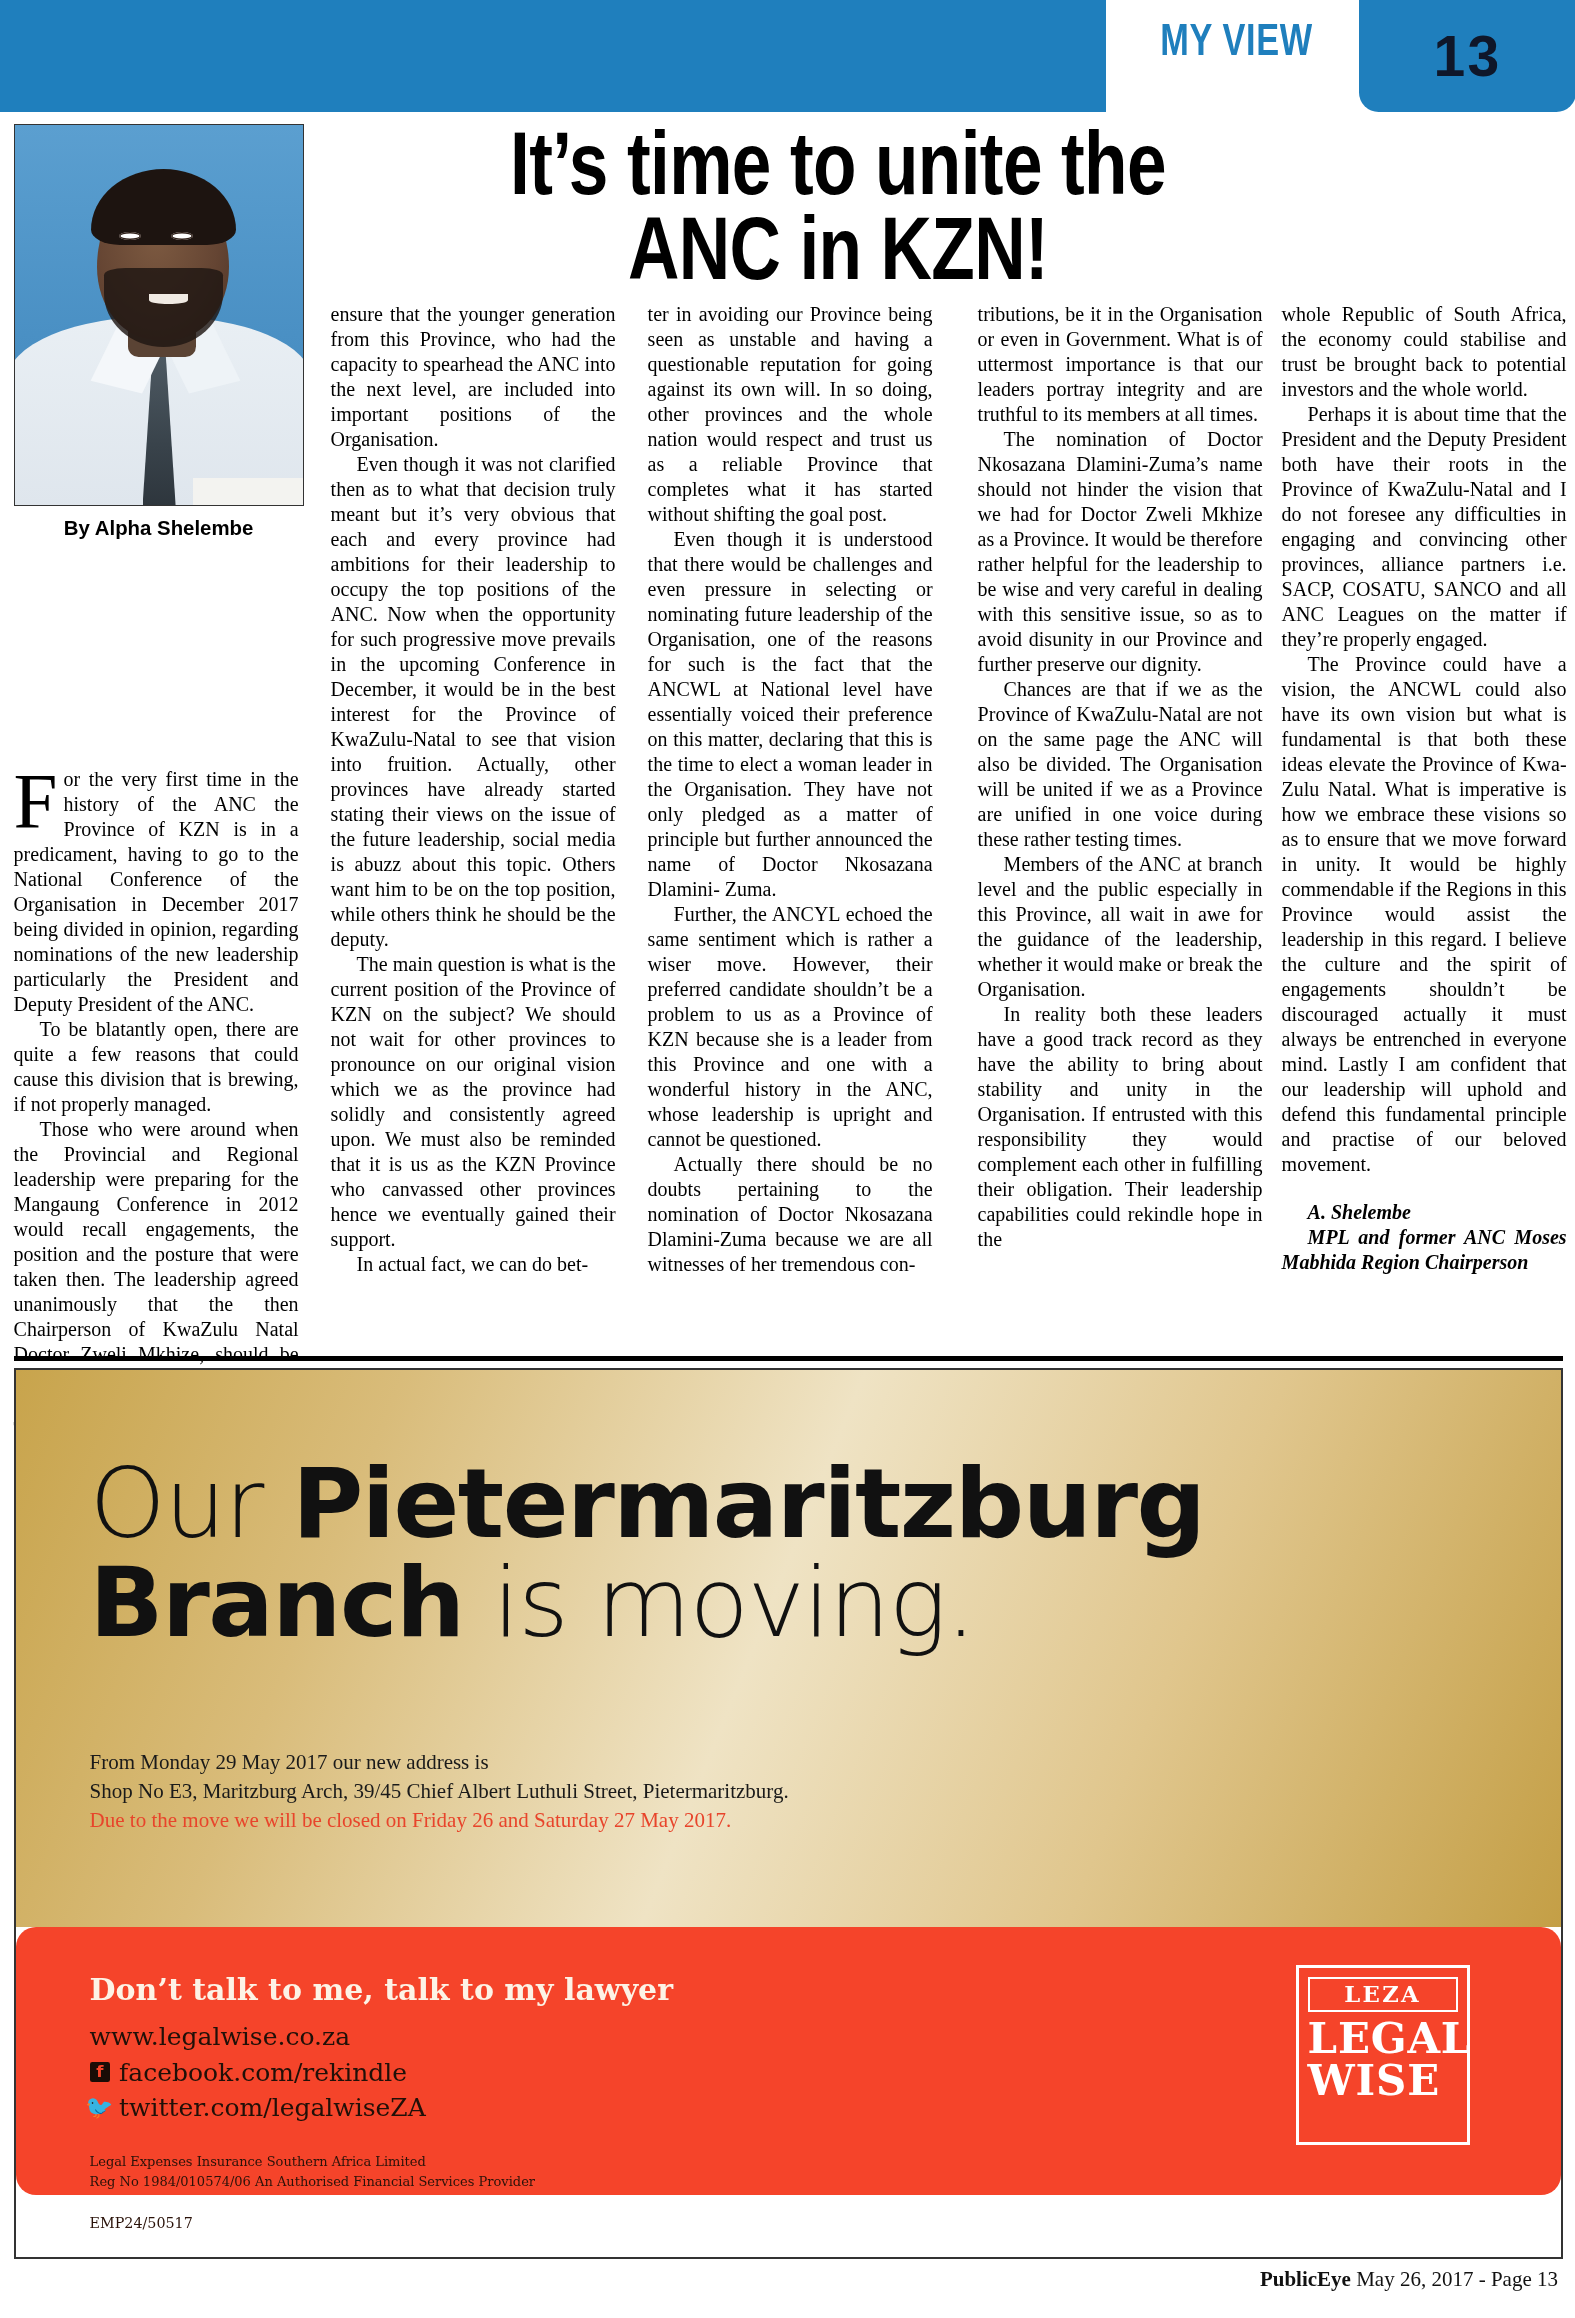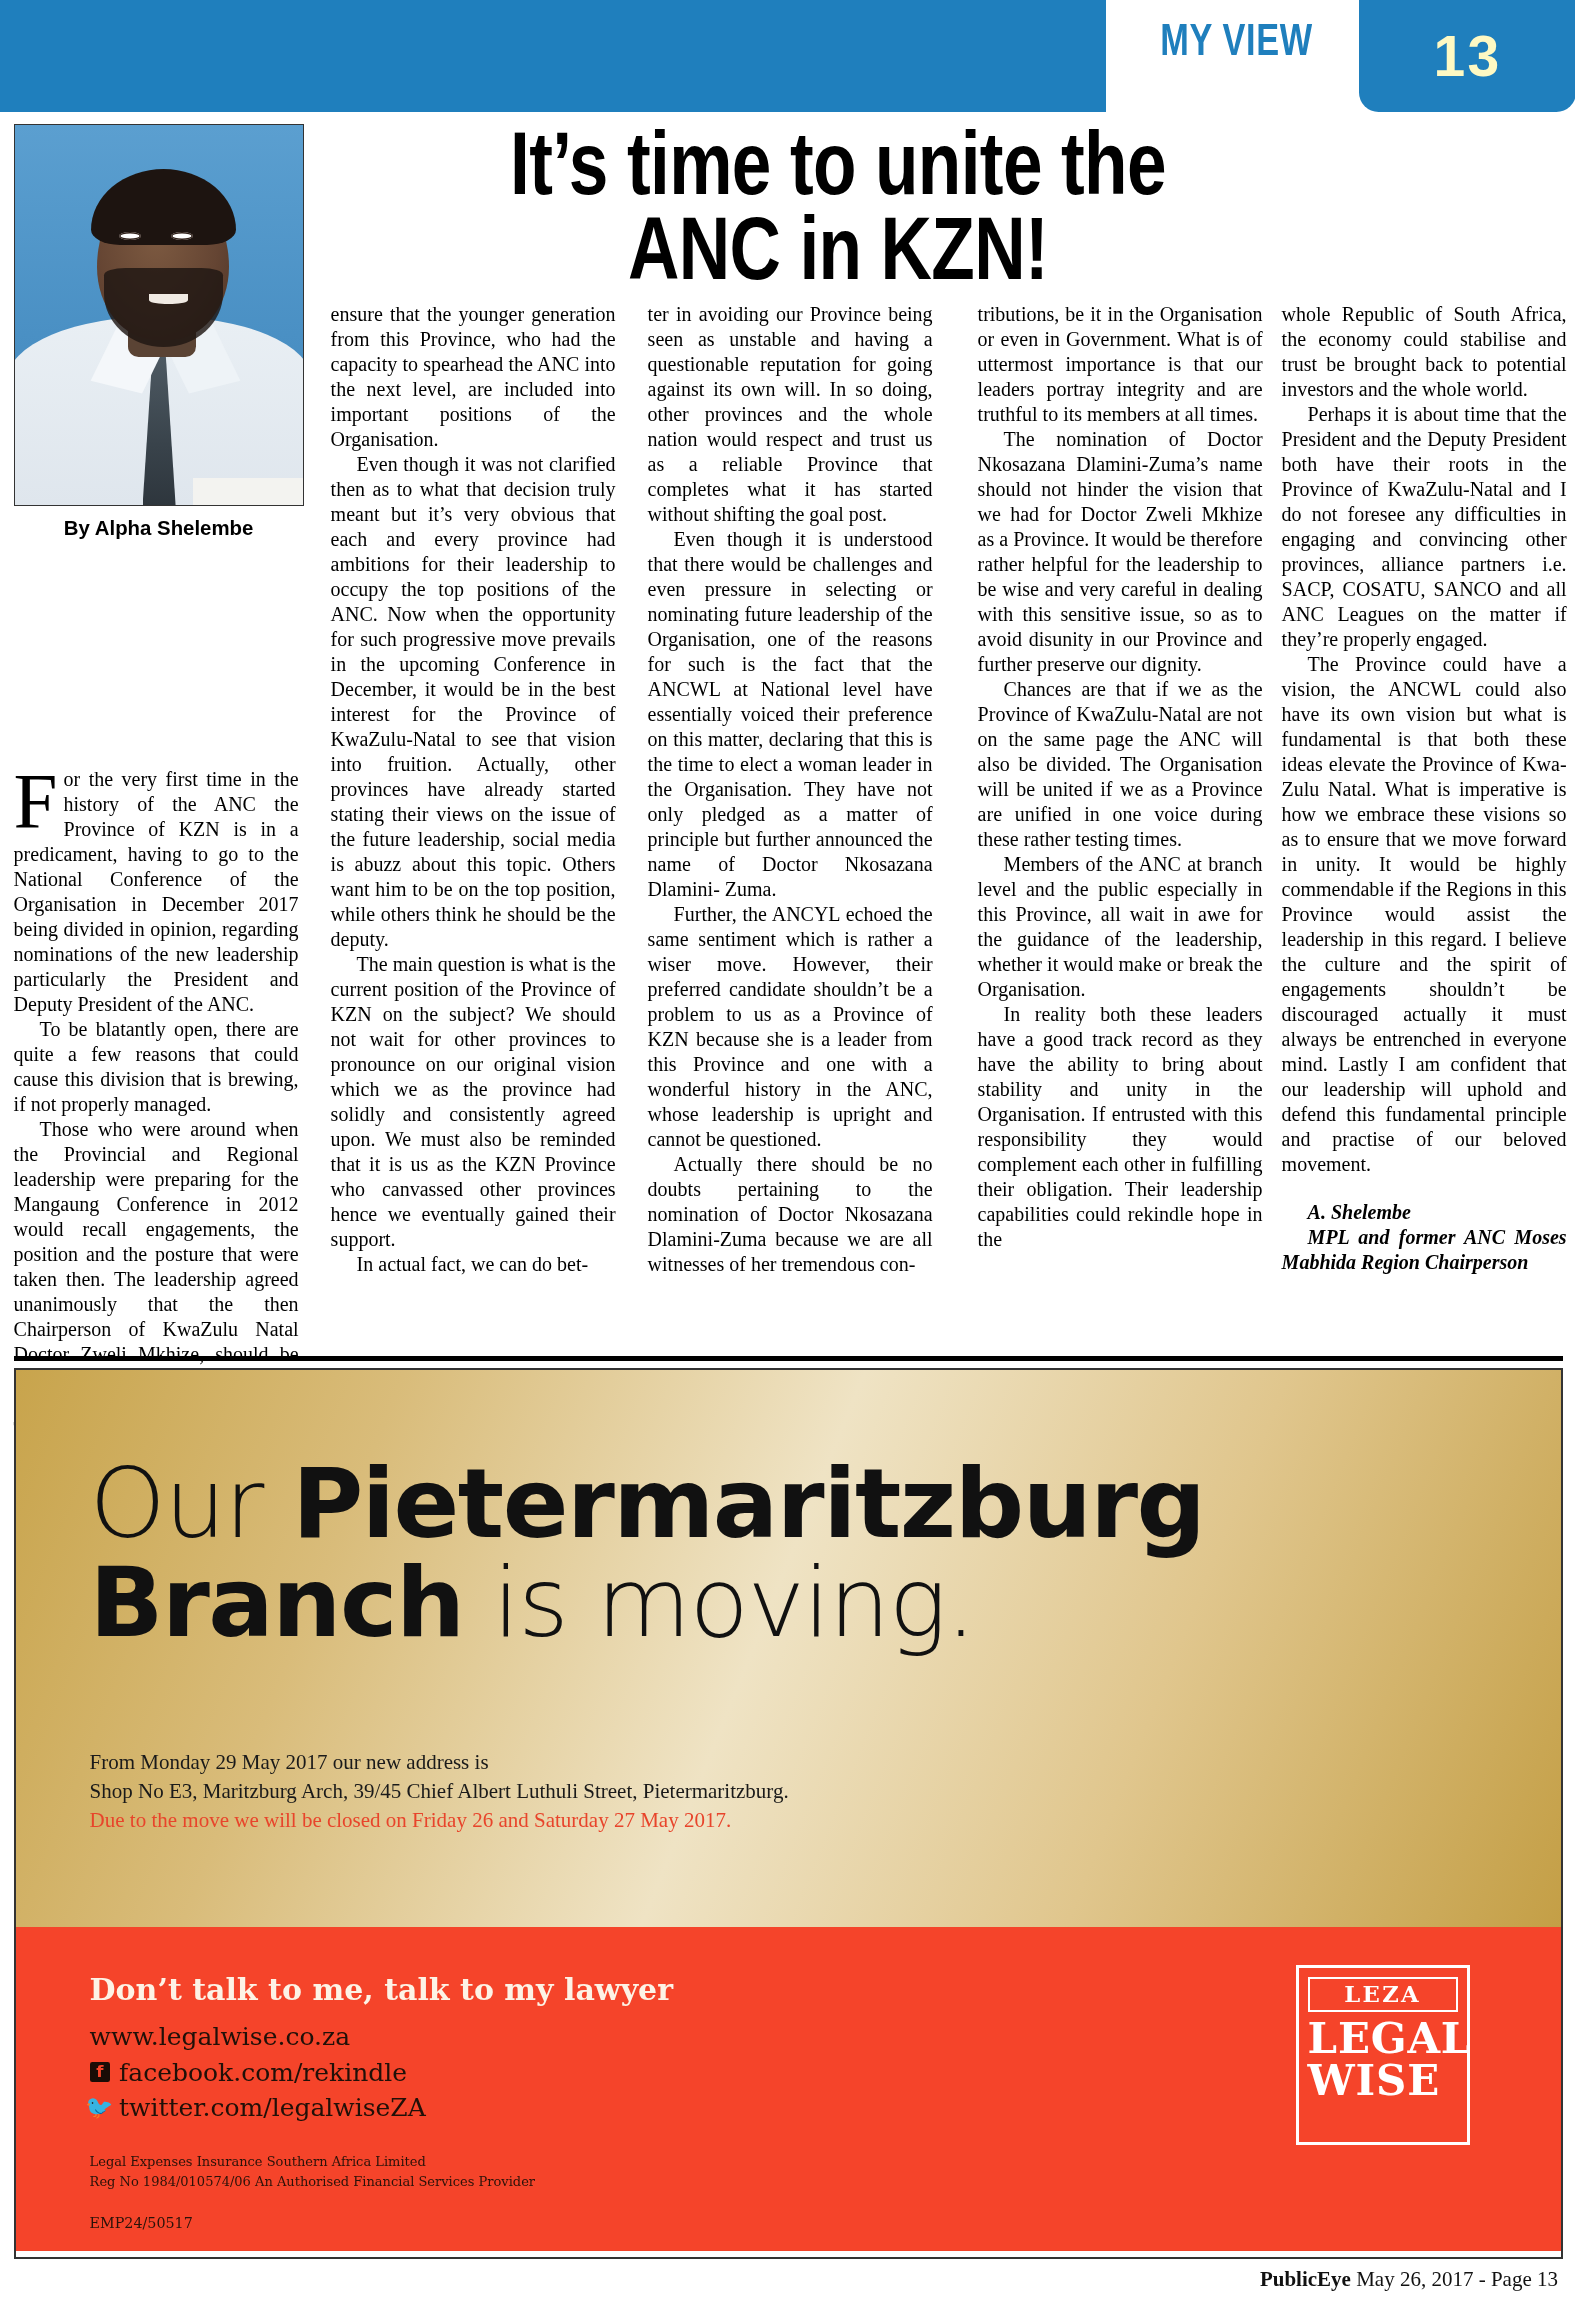--- a/index.html
+++ b/index.html
@@ -53,21 +53,21 @@
     width: 217px;
     height: 112px;
     background: #1f7fbd;
     border-bottom-left-radius: 19.6px;
     border-bottom-right-radius: 19.6px;
     display: flex;
     align-items: center;
     justify-content: center;
   }
   .masthead-pagenum {
-    color: #fef9c3;
+    color: #0f172a;
     font-family: "Liberation Sans", sans-serif;
     font-weight: bold;
     font-size: 57px;
     letter-spacing: 2.3px;
   }
 
   
   .headline {
     position: absolute;
     left: 317px;
@@ -272,22 +272,23 @@
     font-family: Liberation Serif, serif;
     font-size: 21px;
     line-height: 1.38;
     color: #1a1a1a;
   }
   .ad-sub .warn { color: #e8442b; }
 
   .ad-bottom {
     position: relative;
     width: 100%;
-    height: 324px;
+    height: 268px;
     background: #f5442a;
+    border-radius: 20px;
   }
   .ad-slogan {
     position: absolute;
     left: 74px;
     top: 45px;
     font-family: "DejaVu Serif", serif;
     font-weight: bold;
     font-size: 30px;
     color: #fdf3e6;
   }

